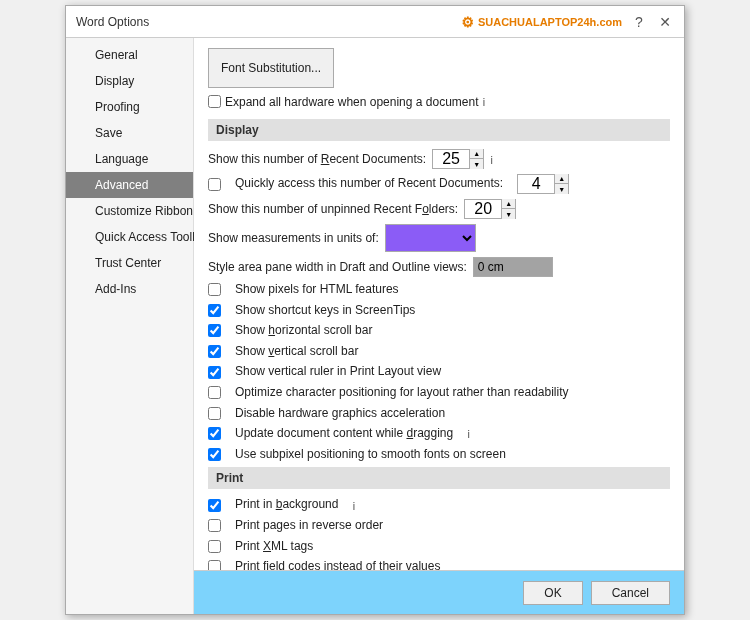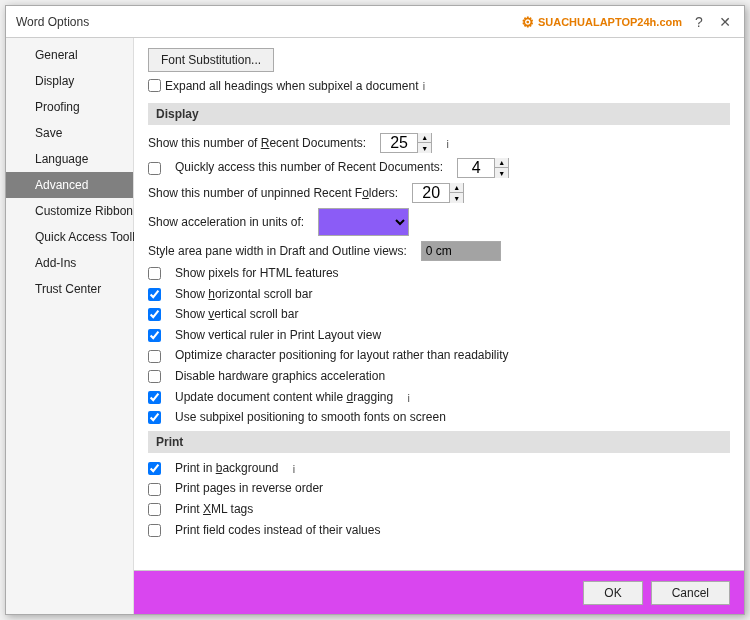--- a/index.html
+++ b/index.html
@@ -8,21 +8,21 @@
       font-size: 12px;
       background: #f0f0f0;
       display: flex;
       justify-content: center;
       align-items: center;
       width: 750px;
       height: 620px;
       overflow: hidden;
     }
     .dialog {
-      width: 740px;
+      width: 620px;
       height: 610px;
       background: #f5f5f5;
       border: 1px solid #aaa;
       box-shadow: 2px 2px 8px rgba(0,0,0,0.3);
       display: flex;
       flex-direction: column;
     }
     .title-bar {
       background: #fff;
       border-bottom: 1px solid #ccc;
@@ -114,21 +114,21 @@
       border-left: 1px solid #ddd;
     }
     .content-scroll::-webkit-scrollbar-thumb {
       background: #c0c0c0;
       border: 1px solid #aaa;
     }
     .top-section {
       margin-bottom: 10px;
     }
     .btn-font-sub {
-      padding: 4px 12px;
+      padding: 12px 12px;
       background: #f0f0f0;
       border: 1px solid #aaa;
       cursor: pointer;
       font-size: 12px;
       color: #222;
       margin-bottom: 6px;
     }
     .expand-headings-row {
       display: flex;
       align-items: center;
@@ -159,21 +159,21 @@
       margin: 0;
       flex-shrink: 0;
     }
     .option-row label {
       cursor: pointer;
       line-height: 1.3;
     }
     .spinbox-row {
       display: flex;
       align-items: center;
-      gap: 14px;
+      gap: 6px;
       margin-bottom: 5px;
       font-size: 12px;
       color: #222;
     }
     .spinbox-label {
       flex: 0 0 auto;
     }
     .spinbox-wrapper {
       display: flex;
       align-items: center;
@@ -234,21 +234,21 @@
     }
     .underline {
       text-decoration: underline;
     }
     .footer-bar {
       display: flex;
       justify-content: flex-end;
       align-items: center;
       gap: 8px;
       padding: 8px 14px;
-      background: #d946ef;
+      background: #7dd3fc;
       border-top: 1px solid #ccc;
       height: 44px;
     }
     .footer-btn {
       padding: 4px 20px;
       font-size: 12px;
       cursor: pointer;
       border: 1px solid #aaa;
       background: #f0f0f0;
       color: #222;
@@ -280,35 +280,35 @@
 
     <div class="sidebar">
       <div class="sidebar-item">General</div>
       <div class="sidebar-item">Display</div>
       <div class="sidebar-item">Proofing</div>
       <div class="sidebar-item">Save</div>
       <div class="sidebar-item">Language</div>
       <div class="sidebar-item active">Advanced</div>
       <div class="sidebar-item">Customize Ribbon</div>
       <div class="sidebar-item">Quick Access Toolbar</div>
+      <div class="sidebar-item">Trust Center</div>
       <div class="sidebar-item">Add-Ins</div>
-      <div class="sidebar-item">Trust Center</div>
     </div>
 
     <div class="content-area">
       <div class="content-scroll">
 
         <div class="top-section">
           <button class="btn-font-sub">
             <span>Font Substitution...</span>
           </button>
           <div class="expand-headings-row">
             <input type="checkbox" style="">
             <label>
-              Expand all headings when subpixel a document
+              Expand all hardware when opening a document
             </label>
             <span class="info-icon">ℹ</span>
           </div>
         </div>
 
         <div class="section-header">Display</div>
 
         <div class="spinbox-row">
           <span class="spinbox-label">Show this number of <span class="underline">R</span>ecent Documents:</span>
           <div class="spinbox-wrapper">
@@ -338,41 +338,45 @@
           <div class="spinbox-wrapper">
             <input type="text" class="spinbox-input" value="20" style="">
             <div class="spinbox-btns">
               <button class="spinbox-btn">▲</button>
               <button class="spinbox-btn">▼</button>
             </div>
           </div>
         </div>
 
         <div class="spinbox-row">
-          <span class="spinbox-label">Show acceleration in units of:</span>
+          <span class="spinbox-label">Show measurements in units of:</span>
           <select class="dropdown-select">
             <option>Inches</option>
             <option selected="">Centimeters</option>
             <option>Millimeters</option>
             <option>Points</option>
             <option>Picas</option>
           </select>
         </div>
 
         <div class="spinbox-row">
           <span class="spinbox-label">Style area pane width in Draft and Outline views:</span>
           <input type="text" class="text-input" value="0 cm" style="">
         </div>
 
         <div class="option-row">
           <input type="checkbox" style="">
           <label>Show pixels for HTML features</label>
         </div>
         <div class="option-row">
           <input type="checkbox" checked="" style="">
+          <label>Show shortcut keys in ScreenTips</label>
+        </div>
+        <div class="option-row">
+          <input type="checkbox" checked="" style="">
           <label>Show <span class="underline">h</span>orizontal scroll bar</label>
         </div>
         <div class="option-row">
           <input type="checkbox" checked="" style="">
           <label>Show <span class="underline">v</span>ertical scroll bar</label>
         </div>
         <div class="option-row">
           <input type="checkbox" checked="" style="">
           <label>Show vertical ruler in Print Layout view</label>
         </div>

